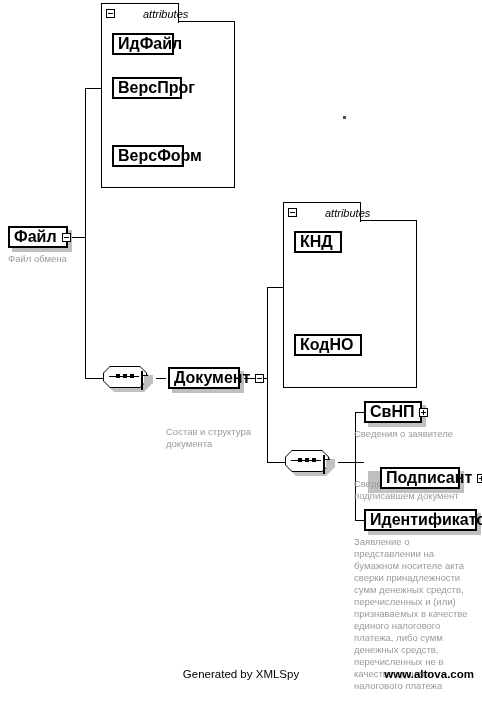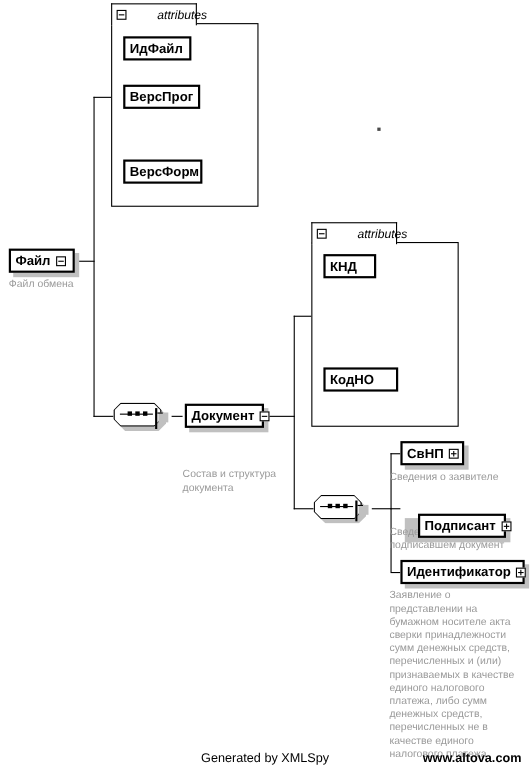--- a/index.html
+++ b/index.html
@@ -110,21 +110,21 @@
     box-sizing: border-box;
     border: 2px solid #000;
     background: #ffffff;
     height: 22px;
     display: flex;
     align-items: center;
     padding: 0 4px;
     z-index: 1;
   }
   .node .name {
-    font-size: 12px;
+    font-size: 16px;
     font-weight: bold;
     color: #000;
     white-space: nowrap;
     line-height: 1;
   }
   .node.elem .box {
     padding-right: 3px;
   }
   .node.elem .name {
     margin-right: 5px;
@@ -202,21 +202,21 @@
   .artifact {
     position: absolute;
     width: 3px; height: 3px;
     background: #4a4a4a;
   }
 
   
   .footer {
     position: absolute;
     left: 0;
-    bottom: 8px;
+    bottom: 24px;
     width: 482px;
     height: 18px;
   }
   .footer .gen {
     position: absolute;
     left: 0; top: 0;
     width: 482px;
     text-align: center;
     font-size: 11.5px;
     color: #000;

